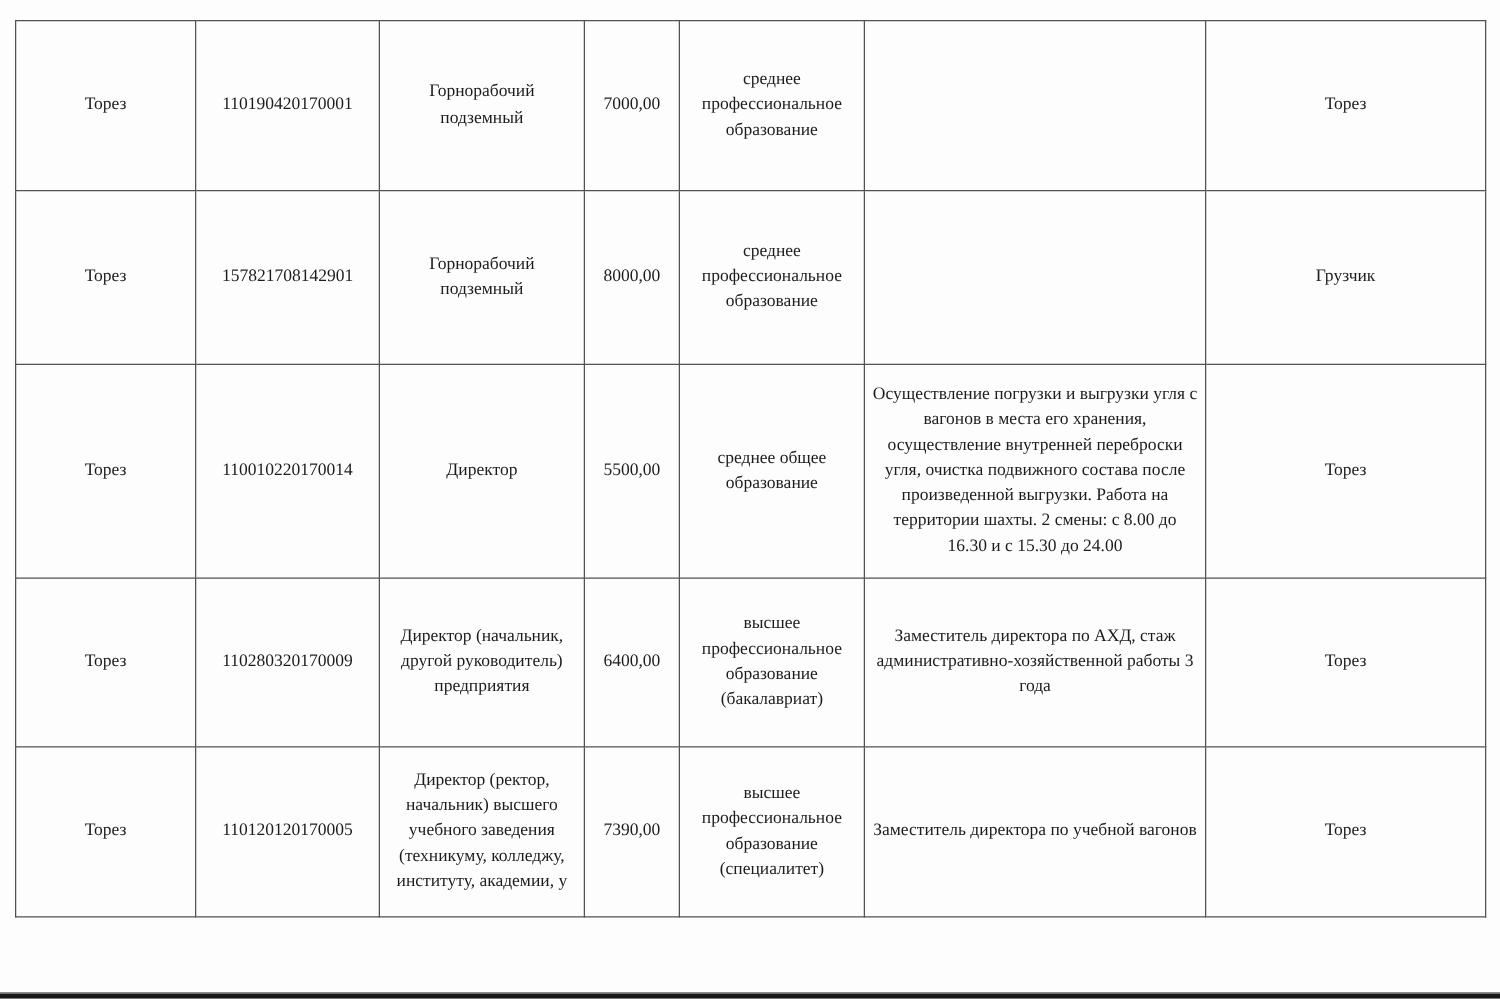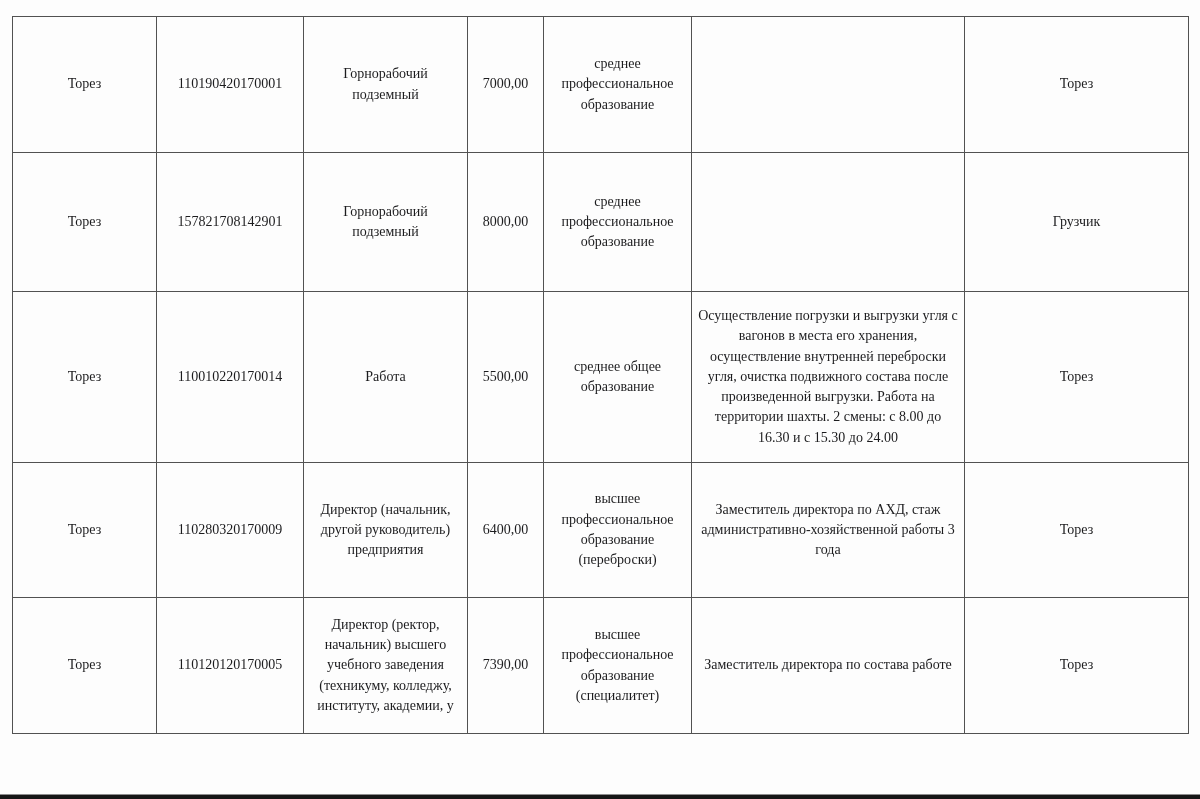--- a/index.html
+++ b/index.html
@@ -77,41 +77,41 @@
             <td>157821708142901</td>
             <td>Горнорабочий подземный</td>
             <td>8000,00</td>
             <td>среднее профессиональное образование</td>
             <td></td>
             <td>Грузчик</td>
           </tr>
           <tr class="row-2">
             <td>Торез</td>
             <td>110010220170014</td>
-            <td>Работа</td>
+            <td>Директор</td>
             <td>5500,00</td>
             <td>среднее общее образование</td>
             <td>Осуществление погрузки и выгрузки угля с вагонов в места его хранения, осуществление внутренней переброски угля, очистка подвижного состава после произведенной выгрузки. Работа на территории шахты. 2 смены: с 8.00 до 16.30 и с 15.30 до 24.00</td>
             <td>Торез</td>
           </tr>
           <tr class="row-3">
             <td>Торез</td>
             <td>110280320170009</td>
             <td>Директор (начальник, другой руководитель) предприятия</td>
             <td>6400,00</td>
-            <td>высшее профессиональное образование (переброски)</td>
+            <td>высшее профессиональное образование (бакалавриат)</td>
             <td>Заместитель директора по АХД, стаж административно-хозяйственной работы 3 года</td>
             <td>Торез</td>
           </tr>
           <tr class="row-4">
             <td>Торез</td>
             <td>110120120170005</td>
             <td>Директор (ректор, начальник) высшего учебного заведения (техникуму, колледжу, институту, академии, у</td>
             <td>7390,00</td>
             <td>высшее профессиональное образование (специалитет)</td>
-            <td>Заместитель директора по состава работе</td>
+            <td>Заместитель директора по учебной вагонов</td>
             <td>Торез</td>
           </tr>
         </tbody>
     </table>
   </div>
   <div class="bottom-bar"></div>
 </div>
 
 </body></html>

